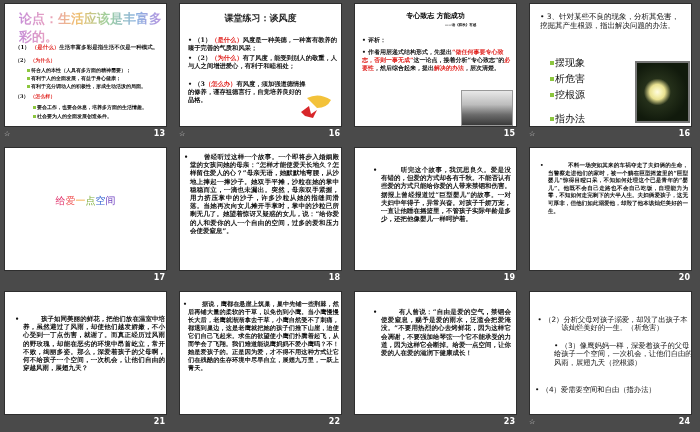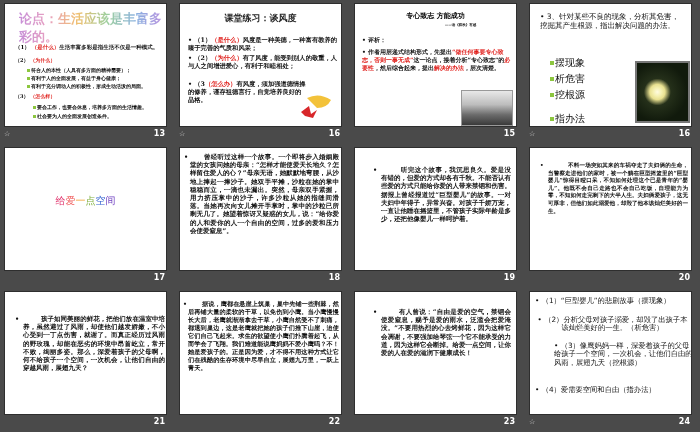--- a/index.html
+++ b/index.html
@@ -141,20 +141,19 @@
 
 <div class="cell row3 col3">
   <div class="slide">
     <div class="body-text" style="left:26px;top:16px;width:130px;text-indent:18px;"><span class="bul" style="text-indent:0;left:-8px;">•</span><span>有人曾说：“自由是爱的空气，禁锢会使爱窒息，赐予是爱的雨水，泛滥会把爱淹没。”不要用热烈的心去烤鲜花，因为这样它会凋谢，不要强加给琴弦一个它不能承受的力道，因为这样它会断掉。给爱一点空间，让你爱的人在爱的滋润下健康成长！</span></div>
   </div>
   <span class="num">23</span>
 </div>
 
 <div class="cell row3 col4">
   <div class="slide s24">
-    <div class="p" style="top:5px;">• <span>（1）“巨型婴儿”的悲剧故事（摆现象）</span></div>
     <div class="p" style="top:24px;text-align:center;">• <span>（2）分析父母对孩子溺爱，却毁了出孩子本该灿烂美好的一生。（析危害）</span></div>
     <div class="p" style="top:50px;margin-left:19px;">• <span>（3）像鹰妈妈一样，深爱着孩子的父母，要给孩子一个空间，一次机会，让他们自由的穿越风雨，展翅九天（挖根源）</span></div>
     <div class="p" style="top:94px;">• <span>（4）爱需要空间和自由（指办法）</span></div>
   </div>
   <span class="anim">☆</span>
   <span class="num">24</span>
 </div>
 
 </body></html>

